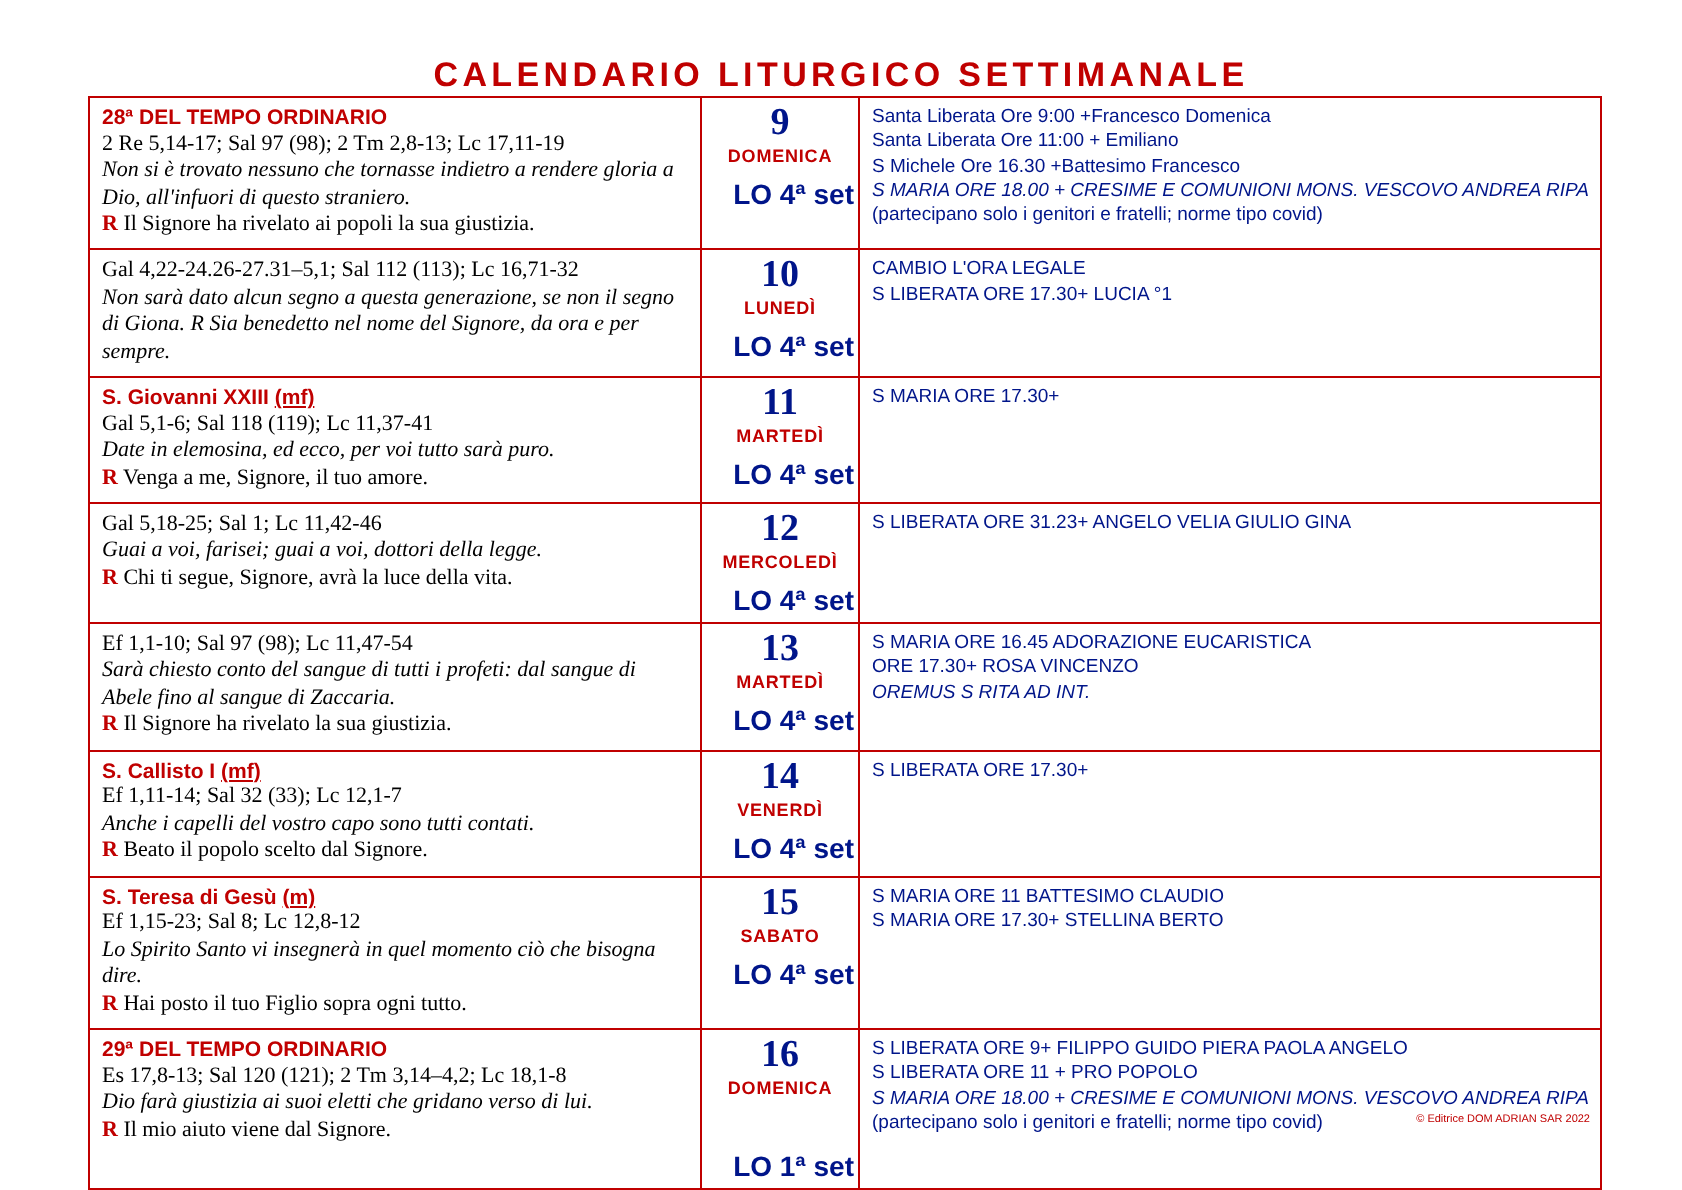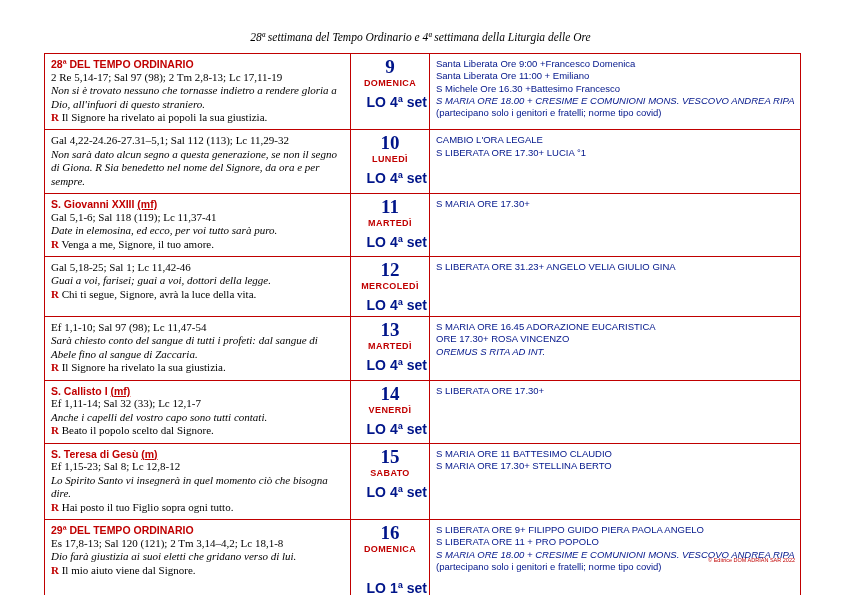--- a/index.html
+++ b/index.html
@@ -136,21 +136,21 @@
     font-size: 5.5px;
     color: #c00000;
     font-family: "Liberation Sans", sans-serif;
   }
 </style>
 </head>
 <body>
 
 <div class="page">
 
-  <div class="subtitle">28ª settimana del Tempo Ordinario e 4ª settimana della Liturgia delle Ore</div>
+  <div class="title">CALENDARIO LITURGICO SETTIMANALE</div>
 
   <table class="cal">
     <tbody>
         <tr>
           <td class="col-read">
             <div class="readings">
               <div class="r-head"><span>28ª DEL TEMPO ORDINARIO</span></div>
               <div class="r-cit">2 Re 5,14-17; Sal 97 (98); 2 Tm 2,8-13; Lc 17,11-19</div>
               <div class="r-ital">Non si è trovato nessuno che tornasse indietro a rendere gloria a Dio, all'infuori di questo straniero.</div>
               <div><span class="rr">R</span> <span>Il Signore ha rivelato ai popoli la sua giustizia.</span></div>
@@ -169,21 +169,21 @@
               <div class="line">Santa Liberata Ore 11:00 + Emiliano</div>
               <div class="line">S Michele Ore 16.30 +Battesimo Francesco</div>
               <div class="line ital">S MARIA ORE 18.00 + CRESIME E COMUNIONI MONS. VESCOVO ANDREA RIPA</div>
               <div class="line">(partecipano solo i genitori e fratelli; norme tipo covid)</div>
             </div>
           </td>
         </tr>
         <tr>
           <td class="col-read">
             <div class="readings">
-              <div class="r-cit">Gal 4,22-24.26-27.31–5,1; Sal 112 (113); Lc 11,29-32</div>
+              <div class="r-cit">Gal 4,22-24.26-27.31–5,1; Sal 112 (113); Lc 16,71-32</div>
               <div class="r-ital">Non sarà dato alcun segno a questa generazione, se non il segno di Giona. R Sia benedetto nel nome del Signore, da ora e per sempre.</div>
             </div>
           </td>
           <td class="col-day">
             <div class="daycell">
               <div class="daynum">10</div>
               <div class="dayname">LUNEDÌ</div>
               <div class="daysett">LO 4ª set</div>
             </div>
           </td>

